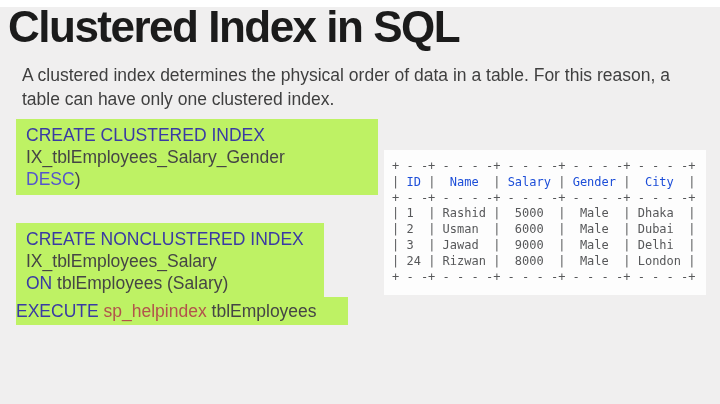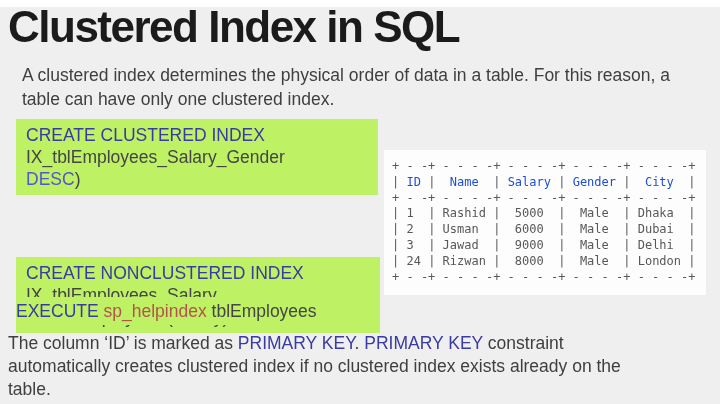--- a/index.html
+++ b/index.html
@@ -25,21 +25,21 @@
   }
   .intro{
     position:absolute;left:22px;top:64px;margin:0;width:650px;
     font-size:17.5px;line-height:1.35;color:#3f3f3f;
   }
   .codebox{
     position:absolute;background:#bef264;box-sizing:border-box;
     font-size:17.5px;line-height:22px;padding:5px 10px;
   }
   .box1{left:16px;top:119px;width:362px;}
-  .box2{left:16px;top:223px;width:364px;margin-top:34px;}
+  .box2{left:16px;top:223px;width:308px;}
   .box3{left:16px;top:297px;width:332px;padding:3px 0;}
   .code-line{white-space:pre;}
   .kw{color:#3a3aa4;}
   .kw2{color:#5555cc;}
   .id{color:#454545;}
   .proc{color:#b2544b;}
   .txt{color:#3f3f3f;}
   .ascii-table{
     position:absolute;left:384px;top:150px;width:322px;height:145px;
     box-sizing:border-box;background:#fdfdfd;margin:0;
@@ -75,14 +75,13 @@
       <div class="code-line"><span class="id">IX_tblEmployees_Salary</span></div>
       <div class="code-line"><span class="kw">ON</span><span class="id"> tblEmployees (Salary)</span></div>
     </div>
 
   <div class="codebox box3">
       <div class="code-line"><span class="kw">EXECUTE </span><span class="proc">sp_helpindex</span><span class="id"> tblEmployees</span></div>
     </div>
 
   <pre class="ascii-table" id="ascii-table"><div><span class="">+ - -+ - - - -+ - - - -+ - - - -+ - - - -+</span></div><div><span class="">|</span><span class="th"> ID </span><span class="">|</span><span class="th">  Name  </span><span class="">|</span><span class="th"> Salary </span><span class="">|</span><span class="th"> Gender </span><span class="">|</span><span class="th">  City  </span><span class="">|</span></div><div><span class="">+ - -+ - - - -+ - - - -+ - - - -+ - - - -+</span></div><div><span class="">|</span><span class=""> 1  </span><span class="">|</span><span class=""> Rashid </span><span class="">|</span><span class="">  5000  </span><span class="">|</span><span class="">  Male  </span><span class="">|</span><span class=""> Dhaka  </span><span class="">|</span></div><div><span class="">|</span><span class=""> 2  </span><span class="">|</span><span class=""> Usman  </span><span class="">|</span><span class="">  6000  </span><span class="">|</span><span class="">  Male  </span><span class="">|</span><span class=""> Dubai  </span><span class="">|</span></div><div><span class="">|</span><span class=""> 3  </span><span class="">|</span><span class=""> Jawad  </span><span class="">|</span><span class="">  9000  </span><span class="">|</span><span class="">  Male  </span><span class="">|</span><span class=""> Delhi  </span><span class="">|</span></div><div><span class="">|</span><span class=""> 24 </span><span class="">|</span><span class=""> Rizwan </span><span class="">|</span><span class="">  8000  </span><span class="">|</span><span class="">  Male  </span><span class="">|</span><span class=""> London </span><span class="">|</span></div><div><span class="">+ - -+ - - - -+ - - - -+ - - - -+ - - - -+</span></div></pre>
 
-  <p class="footer"><span class="txt">The column ‘ID’ is marked as </span><span class="kw">PRIMARY KEY</span><span class="txt">.  </span><span class="kw">PRIMARY KEY</span><span class="txt"> constraint automatically creates clustered index if no clustered index exists already on the table.</span></p>
 </div>
 
 </body></html>

